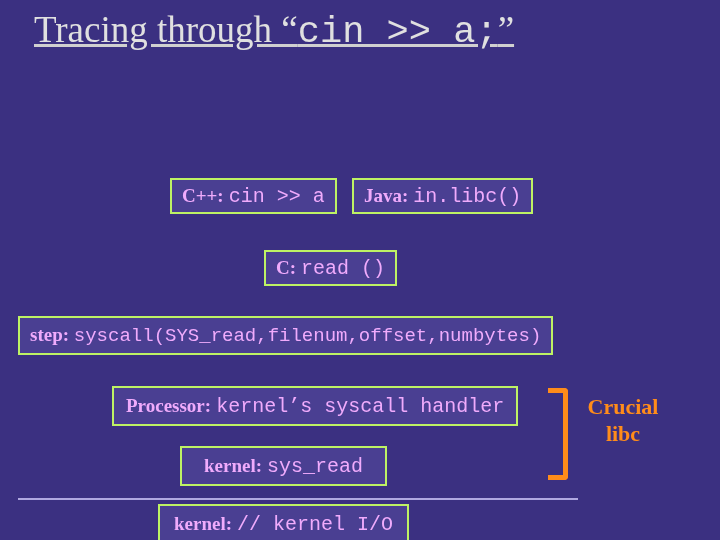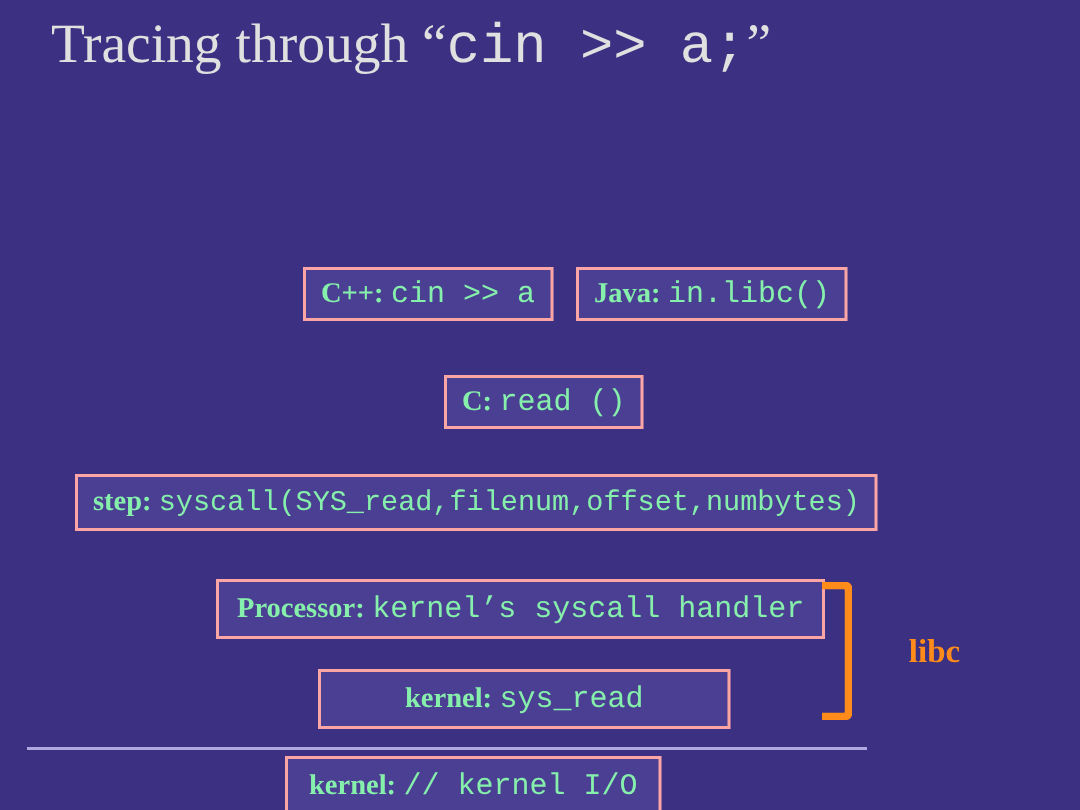--- a/index.html
+++ b/index.html
@@ -3,48 +3,47 @@
 <meta charset="utf-8">
 <style>
   * { box-sizing: border-box; margin: 0; padding: 0; }
   html, body { width: 720px; height: 540px; overflow: hidden; }
   body {
     background: #3b3081;
     font-family: Georgia, 'Times New Roman', serif;
     color: #d0d0d0;
     position: relative;
   }
-  .slide { width: 596px; height: 540px; position: relative; }
+  .slide { width: 596px; height: 540px; position: relative; text-decoration: underline; }
   .title {
     font-size: 37px;
     color: #e0e0e0;
     padding: 8px 18px 0 34px;
     line-height: 1.2;
     font-weight: normal;
   }
   .title .code { font-family: 'Courier New', monospace; }
   .stage { position: relative; width: 100%; }
   .box {
     position: absolute;
-    border: 2px solid #fca5a5;
+    border: 2px solid #bef264;
     background: #4a3f92;
-    color: #86efac;
+    color: #f0abfc;
     font-size: 20px;
     padding: 4px 10px;
     white-space: nowrap;
-    margin-left: 32px;
   }
   .box .code, .code { font-family: 'Courier New', monospace; }
   .box .label { font-weight: bold; font-family: Georgia, serif; font-size: 19px; }
   #cpp { left: 170px; top: 124px; }
   #java { left: 352px; top: 124px; }
   #c   { left: 264px; top: 196px; }
   #libc { left: 18px; top: 262px; padding: 6px 10px; font-size: 19px; }
   #proc { left: 112px; top: 332px; padding: 6px 12px; text-align: right; }
-  #k1   { left: 180px; top: 392px; padding: 6px 56px; }
+  #k1   { left: 180px; top: 392px; padding: 6px 22px; }
   #k2   { left: 158px; top: 450px; padding: 6px 14px; }
   .bracket {
     position: absolute;
     left: 548px; top: 334px;
     width: 20px; height: 92px;
     border-right: 5px solid #ff8c1a;
     border-top: 5px solid #ff8c1a;
     border-bottom: 5px solid #ff8c1a;
     border-top-right-radius: 4px;
     border-bottom-right-radius: 4px;
@@ -124,21 +123,21 @@
       <span class="code">sys_read</span>
     </div>
 
     <div id="k2" class="box">
       <span class="label">kernel:</span>
       <span class="code">// kernel I/O</span>
     </div>
 
     <div class="bracket"></div>
     <div class="crucial">
-      <br>
+      <span>Crucial</span><br>
       <span>libc</span>
     </div>
 
   </div>
 
   <div class="hr"></div>
 
 
 </div>
 

